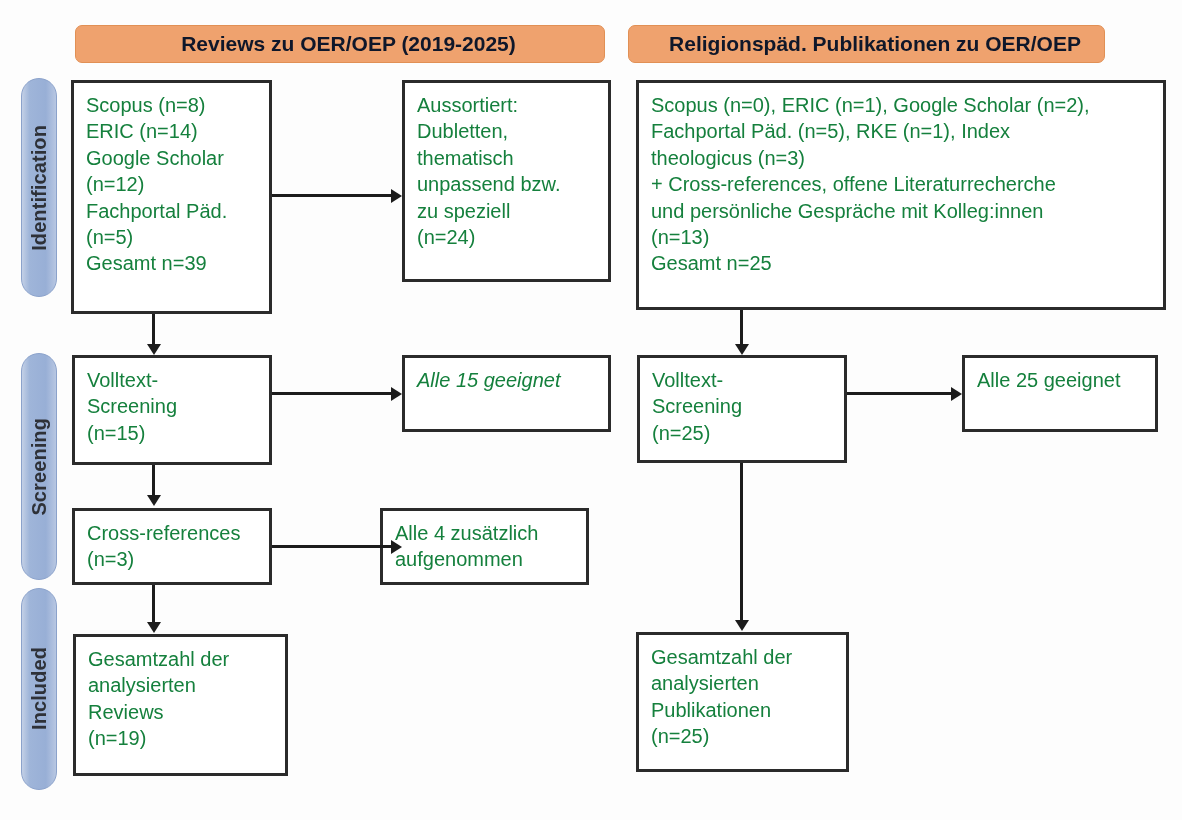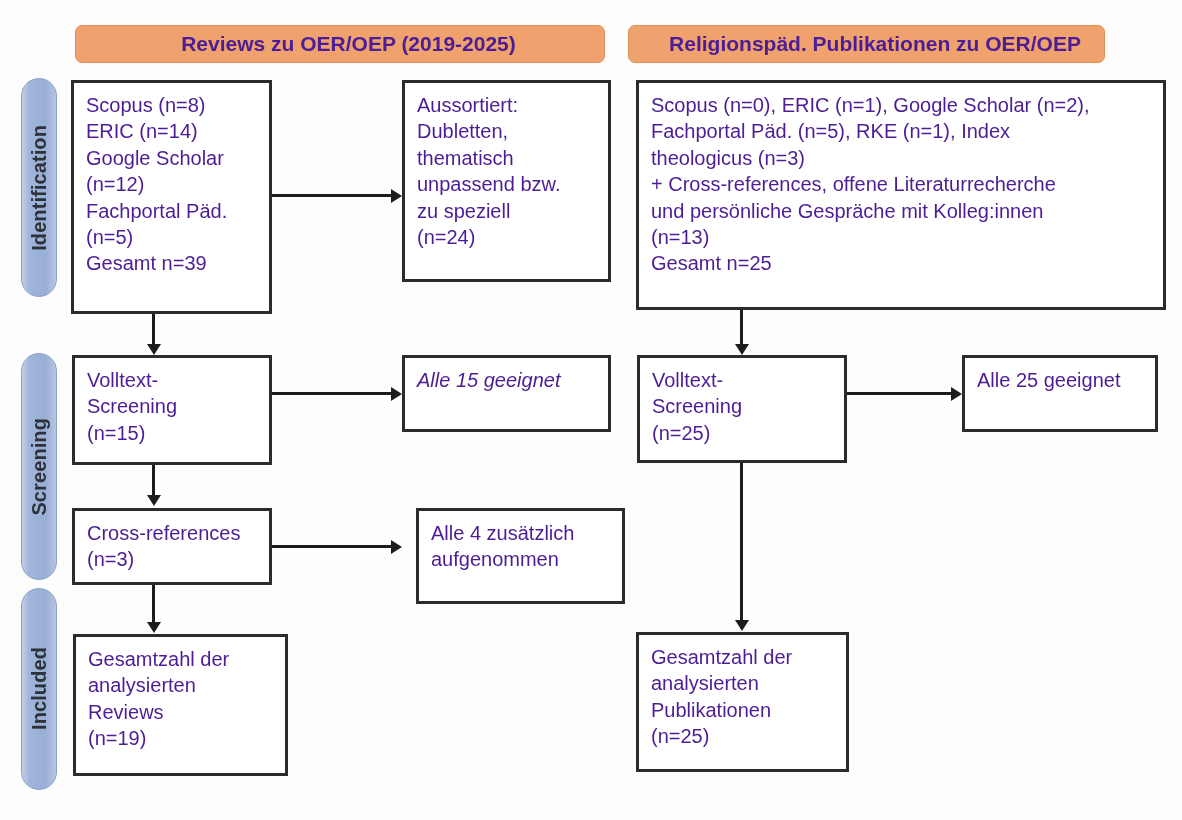--- a/index.html
+++ b/index.html
@@ -33,35 +33,35 @@
 
   
   .colhead{
     position:absolute;
     height:38px;
     background:#efa26e;
     border:1px solid #e19055;
     border-radius:7px;
     box-sizing:border-box;
     display:flex;align-items:center;justify-content:center;
-    color:#4c1d95;
+    color:#0f172a;
     font-size:21px;
     font-weight:bold;
     white-space:nowrap;
     padding-left:17px;
   }
 
   
   .box{
     position:absolute;
     background:#ffffff;
     border:3px solid #2b2b2b;
     box-sizing:border-box;
     padding:9px 10px 14px 12px;
-    color:#4c1d95;
+    color:#15803d;
     font-size:20px;
     line-height:1.32;
     white-space:pre-line;
     overflow:hidden;
   }
 
   
   .hline,.vline{position:absolute;background:#1c1c1c;}
   .hline{height:3px;}
   .vline{width:3px;}
@@ -132,21 +132,21 @@
 
   <div class="hline" style="left:272px;top:392px;width:119px;"></div>
   <div class="arrow-r" style="left:391px;top:387px;"></div>
 
   <div class="vline" style="left:152px;top:465px;width:3px;height:30px;"></div>
   <div class="arrow-d" style="left:147px;top:495px;"></div>
 
   <div class="box" style="left:72px;top:508px;width:200px;height:77px;">Cross-references
 (n=3)</div>
 
-  <div class="box" style="left:416px;top:508px;width:209px;height:96px;">Alle 4 zusätzlich
+  <div class="box" style="left:380px;top:508px;width:209px;height:77px;">Alle 4 zusätzlich
 aufgenommen</div>
 
   <div class="hline" style="left:272px;top:545px;width:119px;"></div>
   <div class="arrow-r" style="left:391px;top:540px;"></div>
 
   <div class="vline" style="left:152px;top:585px;width:3px;height:37px;"></div>
   <div class="arrow-d" style="left:147px;top:622px;"></div>
 
   <div class="box" style="left:73px;top:634px;width:215px;height:142px;">Gesamtzahl der
 analysierten

